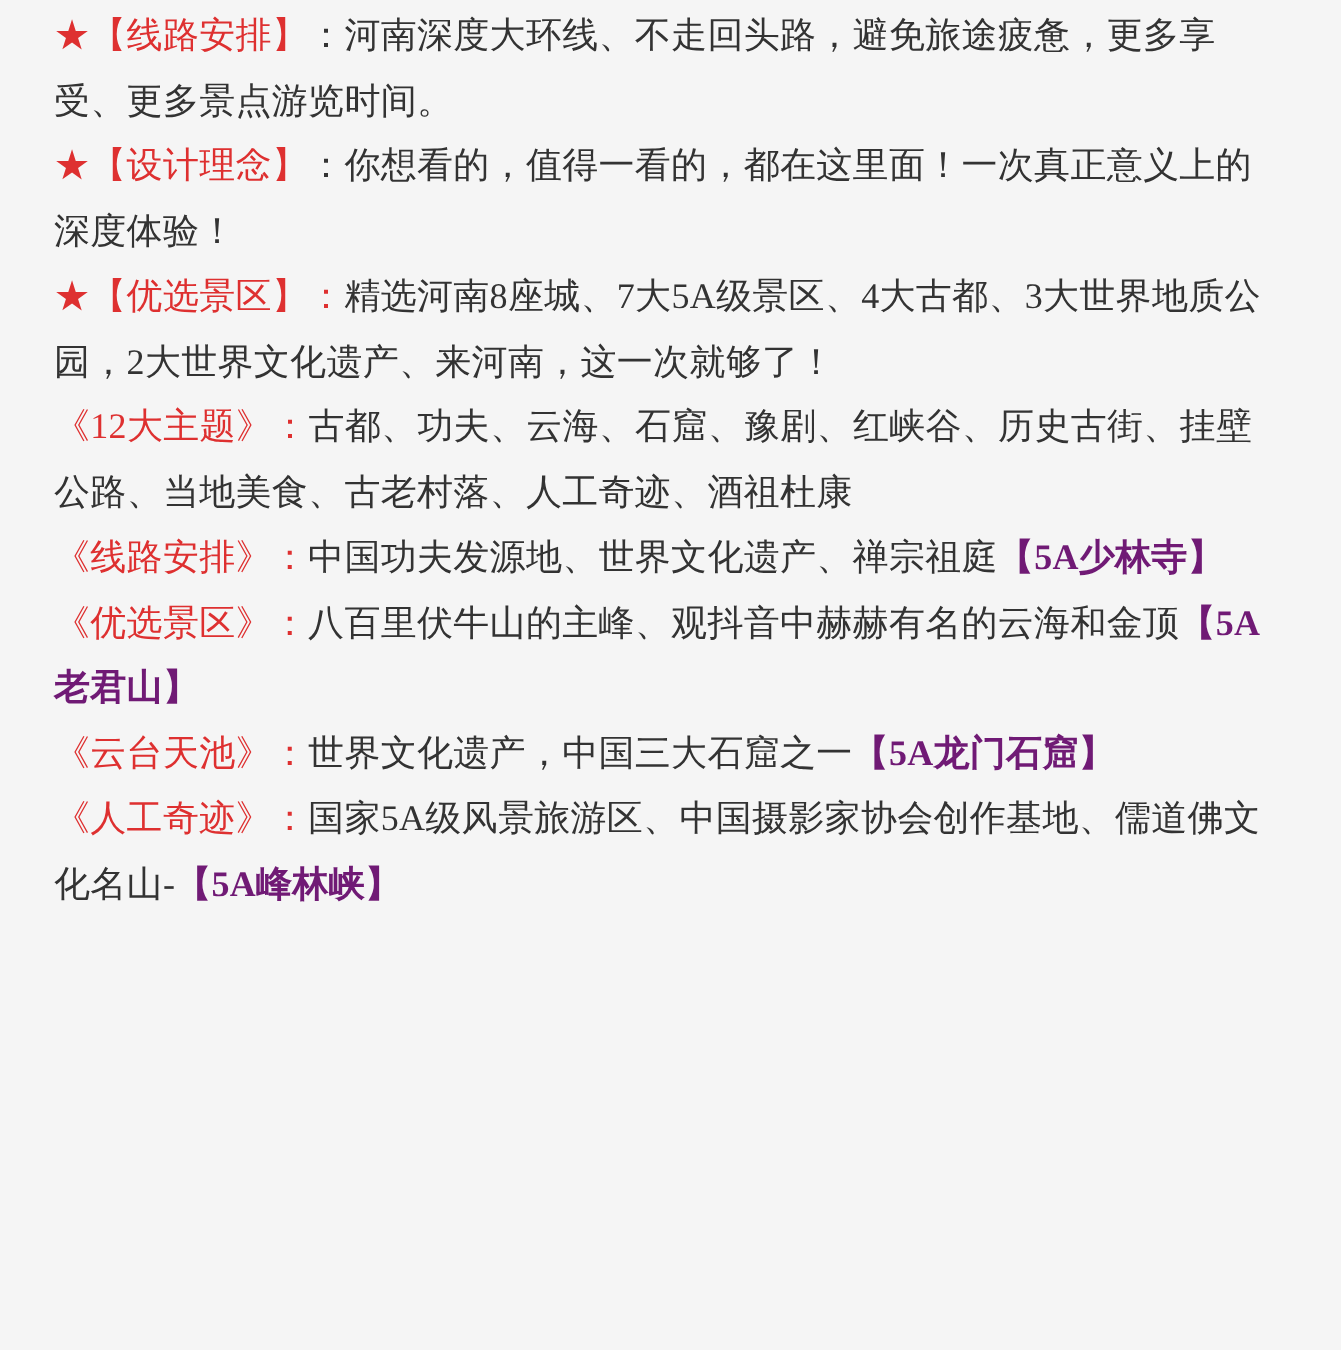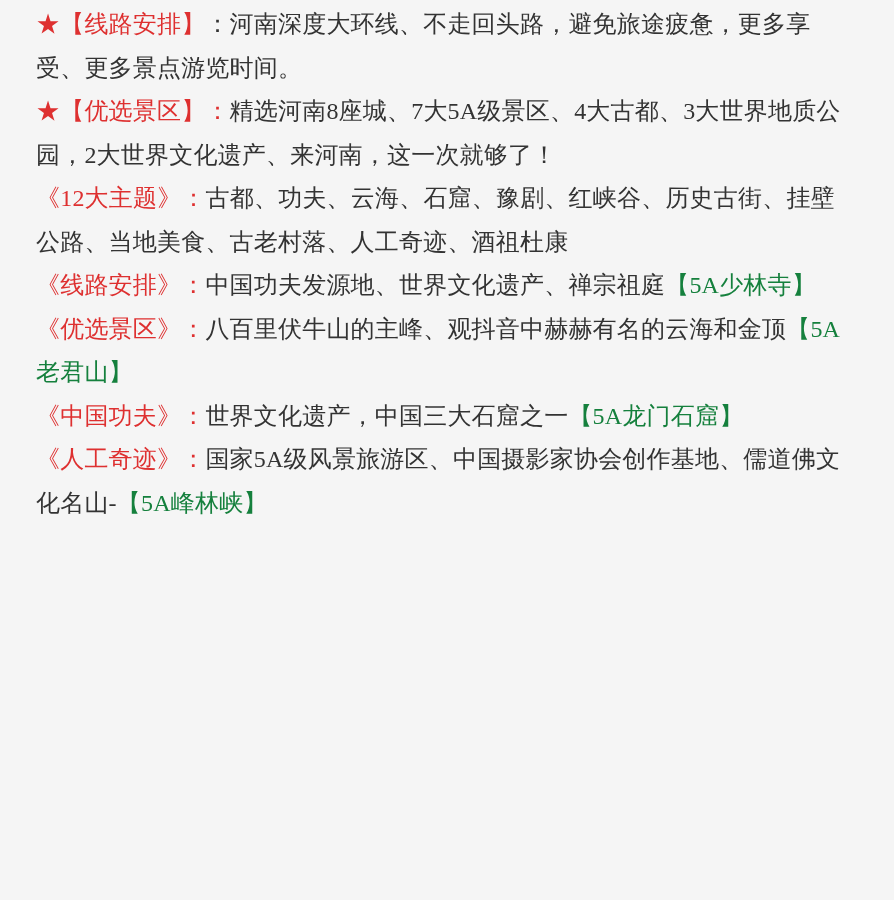--- a/index.html
+++ b/index.html
@@ -29,30 +29,31 @@
     text-align: left;
     word-break: break-all;
   }
   .seg-head {
     color: #de3030;
   }
   .seg-body {
     color: #333333;
   }
   .seg-bold {
-    color: #15803d;
-    font-weight: normal;
+    color: #701a75;
+    font-weight: bold;
   }
 </style>
 </head>
 <body>
 
 <div class="page">
   <div id="content">
       <p class="line"><span class="seg-head">★【线路安排】</span><span class="seg-body">：河南深度大环线、不走回头路，避免旅途疲惫，更多享受、更多景点游览时间。</span></p>
+      <p class="line"><span class="seg-head">★【设计理念】</span><span class="seg-body">：你想看的，值得一看的，都在这里面！一次真正意义上的深度体验！</span></p>
       <p class="line"><span class="seg-head">★【优选景区】：</span><span class="seg-body">精选河南8座城、7大5A级景区、4大古都、3大世界地质公园，2大世界文化遗产、来河南，这一次就够了！</span></p>
       <p class="line"><span class="seg-head">《12大主题》：</span><span class="seg-body">古都、功夫、云海、石窟、豫剧、红峡谷、历史古街、挂壁公路、当地美食、古老村落、人工奇迹、酒祖杜康</span></p>
       <p class="line"><span class="seg-head">《线路安排》：</span><span class="seg-body">中国功夫发源地、世界文化遗产、禅宗祖庭</span><span class="seg-bold">【5A少林寺】</span></p>
       <p class="line"><span class="seg-head">《优选景区》：</span><span class="seg-body">八百里伏牛山的主峰、观抖音中赫赫有名的云海和金顶</span><span class="seg-bold">【5A老君山】</span></p>
-      <p class="line"><span class="seg-head">《中国功夫》：</span><span class="seg-body">世界文化遗产，中国三大石窟之一</span><span class="seg-bold">【5A龙门石窟】</span></p>
+      <p class="line"><span class="seg-head">《云台天池》：</span><span class="seg-body">世界文化遗产，中国三大石窟之一</span><span class="seg-bold">【5A龙门石窟】</span></p>
       <p class="line"><span class="seg-head">《人工奇迹》：</span><span class="seg-body">国家5A级风景旅游区、中国摄影家协会创作基地、儒道佛文化名山-</span><span class="seg-bold">【5A峰林峡】</span></p>
     </div>
 </div>
 
 </body></html>

